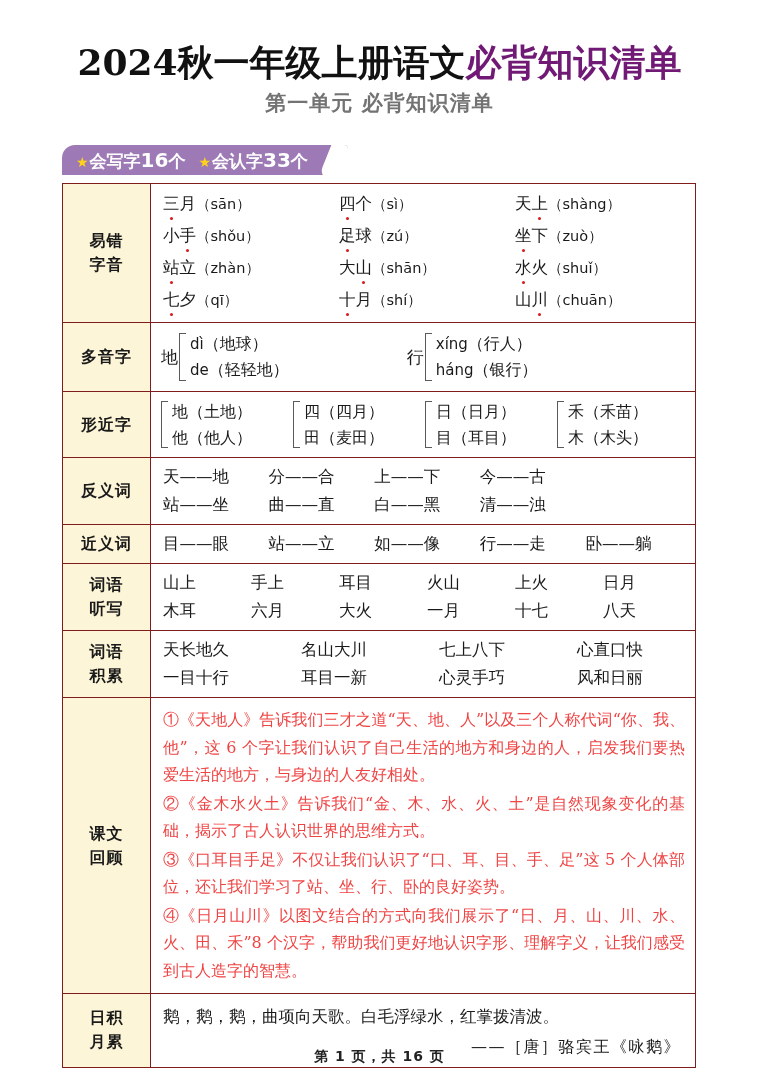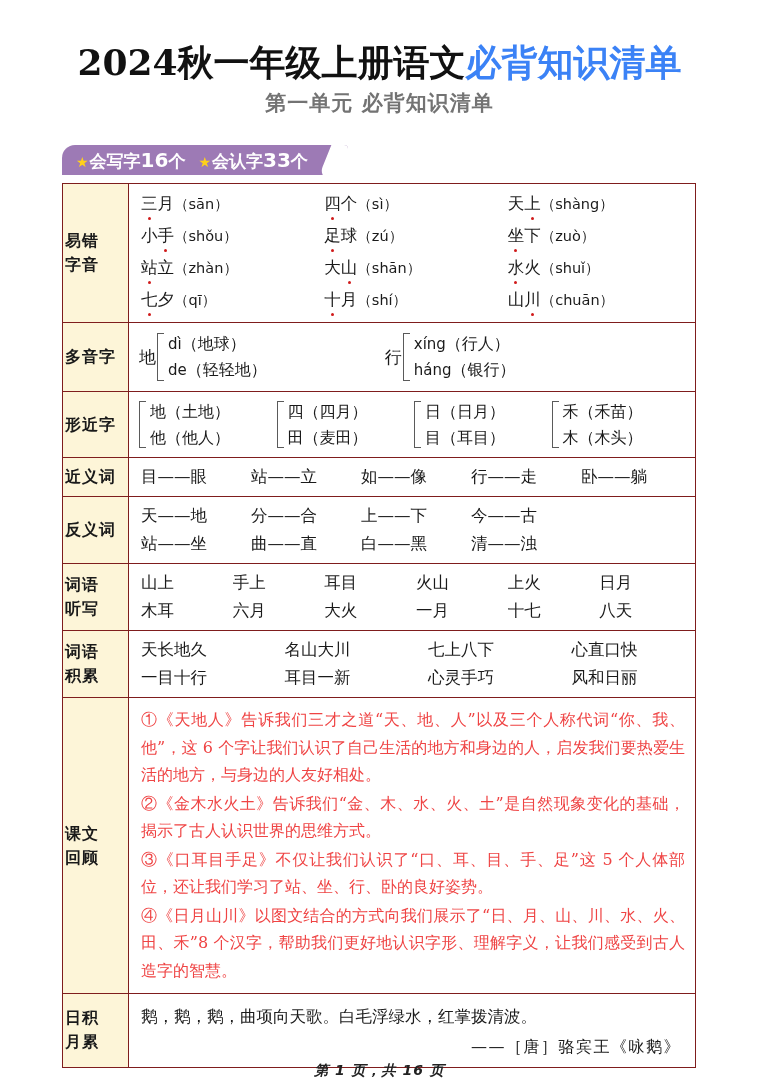--- a/index.html
+++ b/index.html
@@ -23,21 +23,21 @@
     font-family: "DejaVu Serif", "Liberation Serif", serif;
     font-weight: bold;
     font-size: 36px;
     letter-spacing: 0px;
     color: #111111;
     margin: 0;
     padding-top: 42px;
     line-height: 1.12;
     white-space: nowrap;
   }
-  .main-title .red { color: #3b82f6; }
+  .main-title .red { color: #701a75; }
   .sub-title {
     text-align: center;
     font-family: "DejaVu Serif", "Liberation Serif", serif;
     font-weight: bold;
     font-size: 21px;
     color: #737373;
     margin: 0;
     padding-top: 7px;
     letter-spacing: 1px;
   }
@@ -87,22 +87,23 @@
     table-layout: fixed;
     background: #ffffff;
   }
   table.kb td {
     border: 1px solid #7f1d1d;
     vertical-align: middle;
     font-family: "DejaVu Serif", "Liberation Serif", serif;
     color: #1a1a1a;
   }
   td.lbl {
-    width: 66px;
+    width: 88px;
     background: #fdf5d8;
+    text-align: center;
     font-family: "DejaVu Sans", "Liberation Sans", sans-serif;
     font-weight: bold;
     font-size: 16px;
     line-height: 1.5;
     color: #15151a;
     padding: 6px 2px;
     letter-spacing: 1px;
   }
   td.body { padding: 5px 6px 5px 10px; background: #ffffff; }
 
@@ -160,28 +161,27 @@
     color: #ef4444;
   }
   .poem { padding: 4px 2px; }
   .poem .verse { font-size: 16.5px; line-height: 1.7; }
   .poem .attr { font-size: 16px; text-align: right; padding-right: 6px; margin-top: 5px; letter-spacing: 1.5px; }
 
   
   .footer {
     position: absolute;
     left: 0; right: 0;
-    bottom: 8px;
+    bottom: 22px;
     text-align: center;
     font-family: "DejaVu Sans", "Liberation Sans", sans-serif;
     font-weight: bold;
     font-size: 14px;
     color: #222222;
     letter-spacing: 1px;
-    font-style: italic;
   }
 </style>
 </head>
 <body>
 
 <div class="page">
 
   <h1 class="main-title">
     <span>2024秋一年级上册语文</span><span class="red">必背知识清单</span>
   </h1>
@@ -291,49 +291,49 @@
                     <span>木（木头）</span>
                   </div>
                 </div>
               </div>
             </div>
       </td>
     </tr>
 
     <tr>
       <td class="lbl">
+        <div>反义词</div>
+      </td>
+      <td class="body">
+        <div class="line c5" id="fanyi-line1">
+              <div>天——地</div>
+              <div>分——合</div>
+              <div>上——下</div>
+              <div>今——古</div>
+            </div>
+        <div class="line c5" id="fanyi-line2">
+              <div>站——坐</div>
+              <div>曲——直</div>
+              <div>白——黑</div>
+              <div>清——浊</div>
+            </div>
+      </td>
+    </tr>
+
+    <tr>
+      <td class="lbl">
         <div>近义词</div>
       </td>
       <td class="body">
         <div class="line c5" id="jinyi-line">
               <div>目——眼</div>
               <div>站——立</div>
               <div>如——像</div>
               <div>行——走</div>
               <div>卧——躺</div>
-            </div>
-      </td>
-    </tr>
-
-    <tr>
-      <td class="lbl">
-        <div>反义词</div>
-      </td>
-      <td class="body">
-        <div class="line c5" id="fanyi-line1">
-              <div>天——地</div>
-              <div>分——合</div>
-              <div>上——下</div>
-              <div>今——古</div>
-            </div>
-        <div class="line c5" id="fanyi-line2">
-              <div>站——坐</div>
-              <div>曲——直</div>
-              <div>白——黑</div>
-              <div>清——浊</div>
             </div>
       </td>
     </tr>
 
     <tr>
       <td class="lbl">
         <div>词语</div>
         <div>听写</div>
       </td>
       <td class="body">

